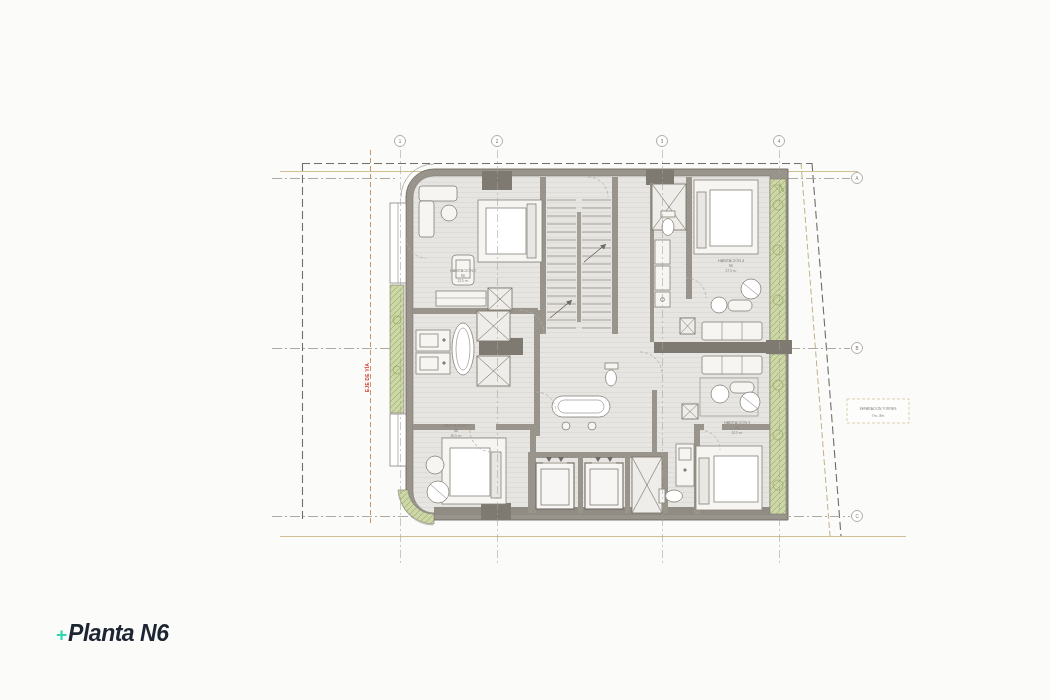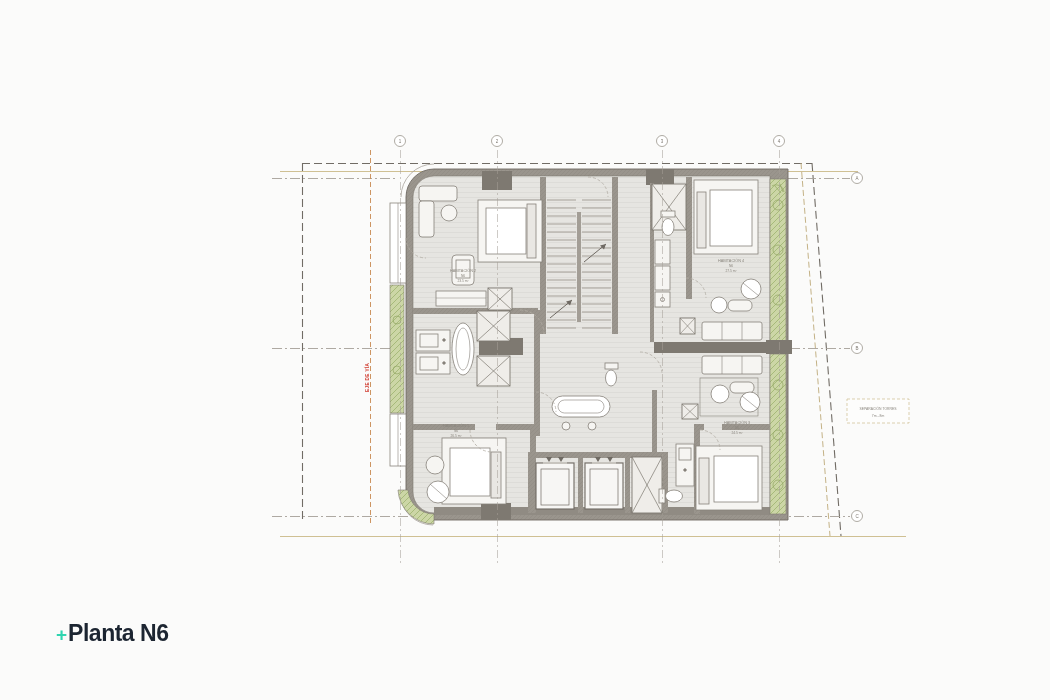--- a/index.html
+++ b/index.html
@@ -2,21 +2,21 @@
 <html><head>
 <meta charset="utf-8">
 <style>
   html,body{margin:0;padding:0;background:#ffffff;}
   #canvas{position:relative;width:1050px;height:700px;background:#fbfbfa;overflow:hidden;
           font-family:"Liberation Sans",sans-serif;}
   #plan-svg{position:absolute;left:0;top:0;}
   #plan-svg text{font-family:"Liberation Sans",sans-serif;}
   #title-block{position:absolute;left:56px;top:620px;display:flex;align-items:baseline;}
   #title-plus{font-weight:bold;font-size:19px;color:#2fd5b0;margin-right:1px;}
-  #title-text{font-weight:bold;font-size:23px;color:#1c2531;letter-spacing:-0.5px;}
+  #title-text{font-weight:bold;font-size:23px;color:#1c2531;letter-spacing:-0.5px;font-style:italic;}
 </style>
 </head>
 <body>
 
 <div id="canvas">
 
 <svg id="plan-svg" width="1050" height="700" viewBox="0 0 1050 700">
   <defs>
     <pattern id="floorp" width="5" height="5" patternUnits="userSpaceOnUse">
       <rect width="5" height="5" fill="#e6e5e1"></rect>

